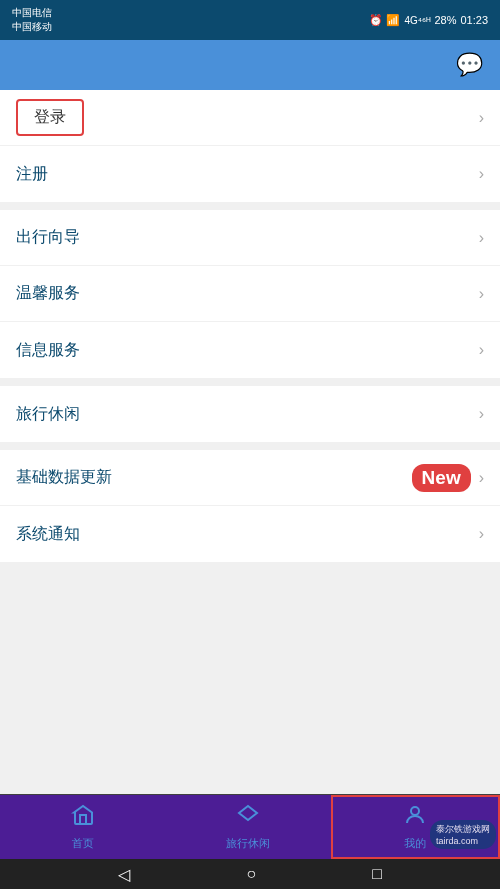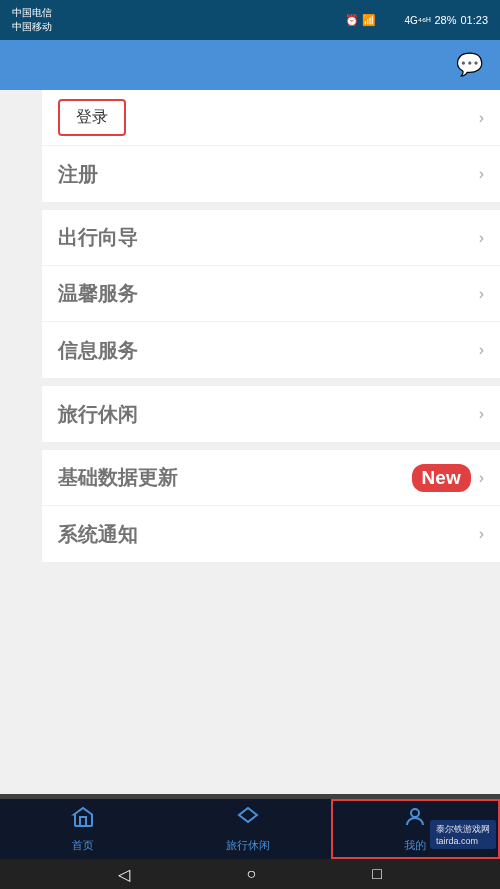--- a/index.html
+++ b/index.html
@@ -69,21 +69,20 @@
     
     .content {
       background: #f0f0f0;
       flex: 1;
     }
 
     
     .menu-group {
       background: white;
       margin-bottom: 8px;
-      margin-left: 42px;
     }
 
     .menu-item {
       display: flex;
       align-items: center;
       justify-content: space-between;
       padding: 0 16px;
       height: 56px;
       border-bottom: 1px solid #f0f0f0;
       background: white;
@@ -94,23 +93,22 @@
       border-bottom: none;
     }
 
     .menu-item-left {
       display: flex;
       align-items: center;
       gap: 10px;
     }
 
     .menu-item-label {
-      font-size: 20px;
-      color: #737373;
-      font-weight: bold;
+      font-size: 16px;
+      color: #0c4a6e;
     }
 
     .menu-item-login {
       border: 2px solid #e04040;
       padding: 6px 16px;
       border-radius: 4px;
       font-size: 16px;
       color: #333;
     }
 
@@ -134,22 +132,22 @@
       border-radius: 12px;
     }
 
     
     .bottom-nav {
       position: absolute;
       bottom: 30px;
       left: 0;
       right: 0;
       height: 65px;
-      background: #0f172a;
-      border-top: 5px solid #404040;
+      background: #4c1d95;
+      border-top: 1px solid #404040;
       display: flex;
       align-items: center;
     }
 
     .nav-item {
       flex: 1;
       display: flex;
       flex-direction: column;
       align-items: center;
       justify-content: center;
@@ -198,37 +196,37 @@
 
     
     .watermark {
       position: absolute;
       bottom: 40px;
       right: 4px;
       background: #1a3a7a;
       color: white;
       font-size: 9px;
       padding: 3px 6px;
-      border-radius: 3px;
+      border-radius: 13px;
       opacity: 0.85;
       z-index: 10;
     }
   </style>
 </head>
 <body>
 
 <div class="status-bar">
   <div class="status-left">
     <span>中国电信</span>
     <span>中国移动</span>
   </div>
   <div class="status-right">
     <span>⏰</span>
     <span>📶</span>
-    <span style="font-size:10px;margin-left:24px;">4G⁴⁶ᴴ</span>
+    <span style="font-size:10px;">4G⁴⁶ᴴ</span>
     <span>28%</span>
     <span>01:23</span>
   </div>
 </div>
 
 <div class="header">
   <span class="header-icon">💬</span>
 </div>
 
 <div class="content">

